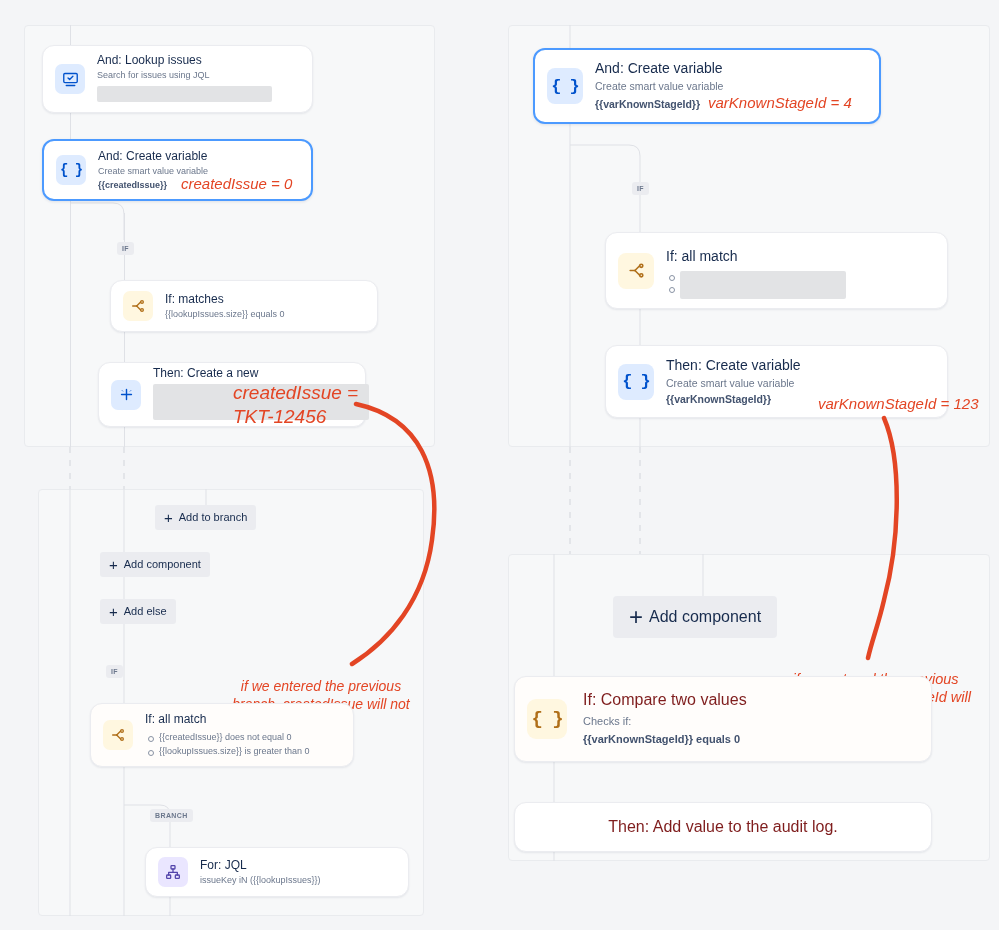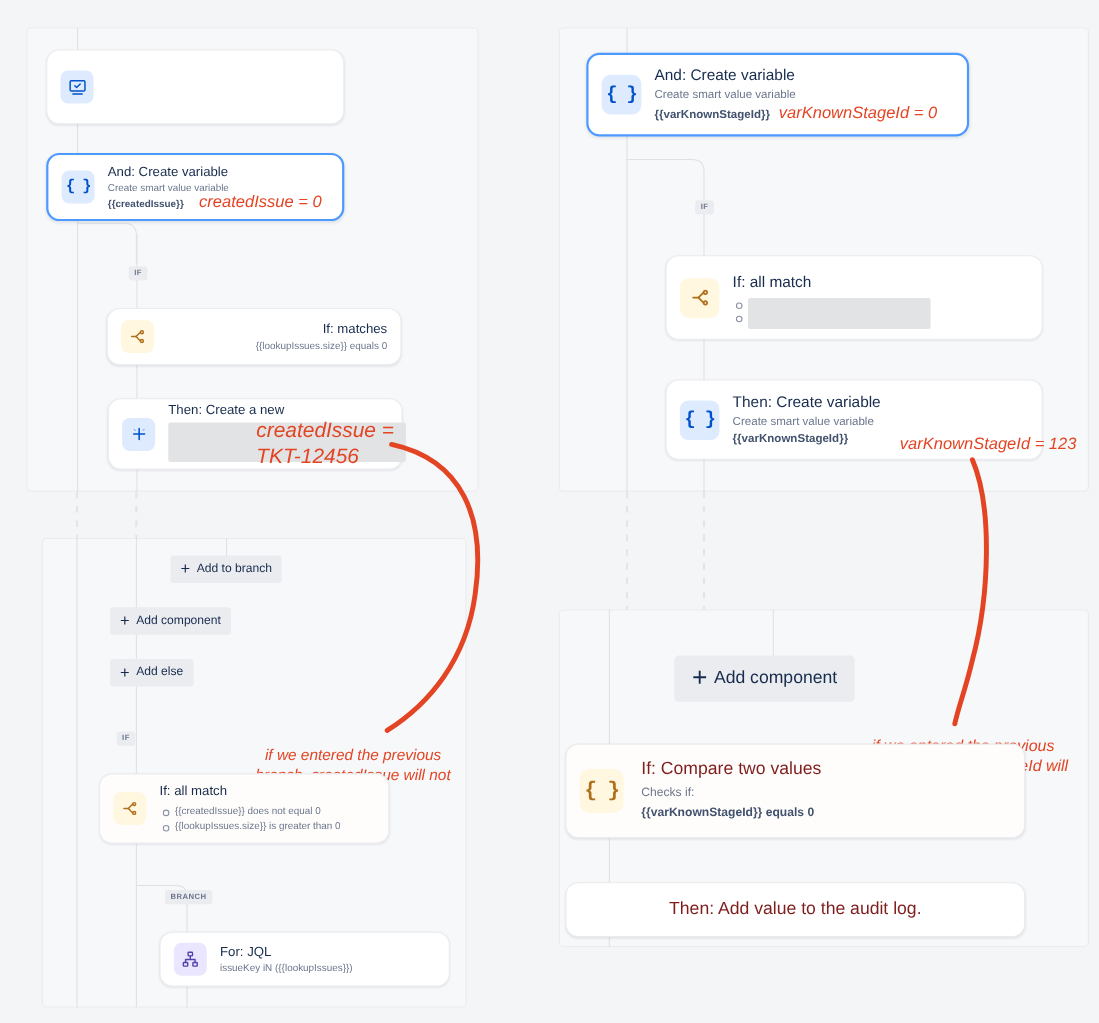--- a/index.html
+++ b/index.html
@@ -156,36 +156,41 @@
   <div class="pill" style="left:117px;top:242px;">IF</div>
 
   <div class="card" style="left:42px;top:45px;width:271px;height:68px;">
     <div class="icon-box icon-blue">
       <svg width="17" height="17" viewBox="0 0 24 24" fill="none" stroke="#0052cc" stroke-width="1.9" stroke-linecap="round" stroke-linejoin="round">
         <rect x="2.5" y="3.5" width="19" height="13" rx="1.6"></rect>
         <path d="M8.5 9.8l2.3 2.3 4.6-4.6"></path>
         <path d="M6 20.5h12"></path>
       </svg>
     </div>
+    <div class="card-body">
+      <div class="card-title">And: Lookup issues</div>
+      <div class="card-sub">Search for issues using JQL</div>
+      <div class="redact" style="width:175px;height:16px;margin-top:4px;"></div>
+    </div>
   </div>
 
   <div class="card selected" style="left:42px;top:139px;width:271px;height:62px;">
     <div class="icon-box icon-blue">
       <span class="icon-brace brace-blue">{ }</span>
     </div>
     <div class="card-body">
       <div class="card-title">And: Create variable</div>
       <div class="card-sub">Create smart value variable</div>
       <div class="card-sub bold">{{createdIssue}}</div>
     </div>
   </div>
 
   <div class="anno" style="left:181px;top:175px;font-size:15px;">createdIssue = 0</div>
 
-  <div class="card" style="left:97px;top:280px;width:268px;height:52px;text-align:right;">
+  <div class="card" style="left:110px;top:280px;width:268px;height:52px;">
     <div class="icon-box icon-yellow">
       <svg width="16" height="16" viewBox="0 0 24 24" fill="none" stroke="#b06f19" stroke-width="2" stroke-linecap="round" stroke-linejoin="round">
         <path d="M4 12h6"></path>
           <path d="M10 12l6-6"></path>
           <path d="M10 12l6 6"></path>
         <circle cx="18" cy="6" r="2"></circle>
           <circle cx="18" cy="18" r="2"></circle>
       </svg>
     </div>
     <div class="card-body">
@@ -283,21 +288,21 @@
 
   <div class="card selected" style="left:533px;top:48px;width:348px;height:76px;">
     <div class="icon-box icon-blue" style="width:36px;height:36px;flex:0 0 36px;border-radius:8px;">
       <span class="icon-brace brace-blue" style="font-size:17px;">{ }</span>
     </div>
     <div class="card-body">
       <div class="card-title" style="font-size:14px;">And: Create variable</div>
       <div class="card-sub" style="font-size:10.5px;">Create smart value variable</div>
       <div class="card-sub-row">
         <span class="card-sub bold" style="font-size:10.5px;">{{varKnownStageId}}</span>
-        <span class="anno" style="position:static;font-size:15px;">varKnownStageId = 0</span>
+        <span class="anno" style="position:static;font-size:15px;">varKnownStageId = 4</span>
       </div>
     </div>
   </div>
 
   <div class="card" style="left:605px;top:232px;width:343px;height:77px;">
     <div class="icon-box icon-yellow" style="width:36px;height:36px;flex:0 0 36px;border-radius:8px;">
       <svg width="19" height="19" viewBox="0 0 24 24" fill="none" stroke="#b06f19" stroke-width="2" stroke-linecap="round" stroke-linejoin="round">
         <path d="M4 12h6"></path>
           <path d="M10 12l6-6"></path>
           <path d="M10 12l6 6"></path>

